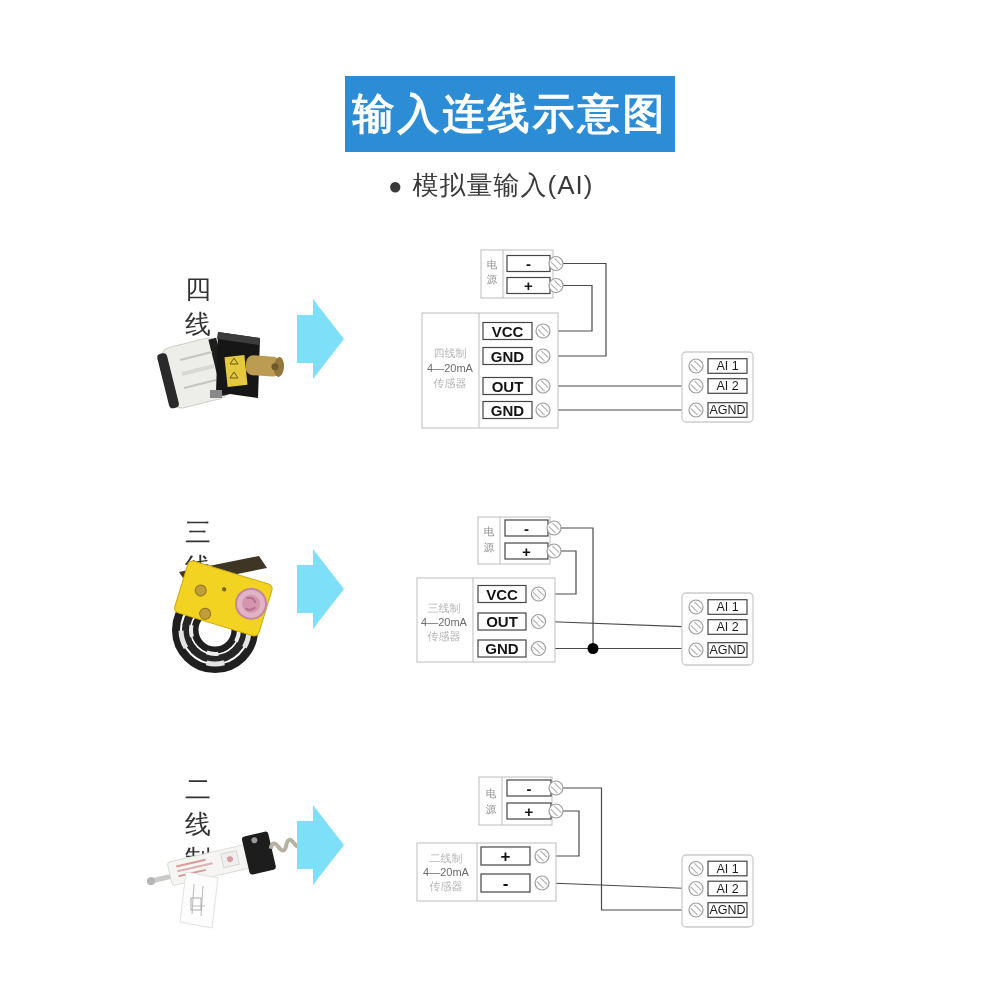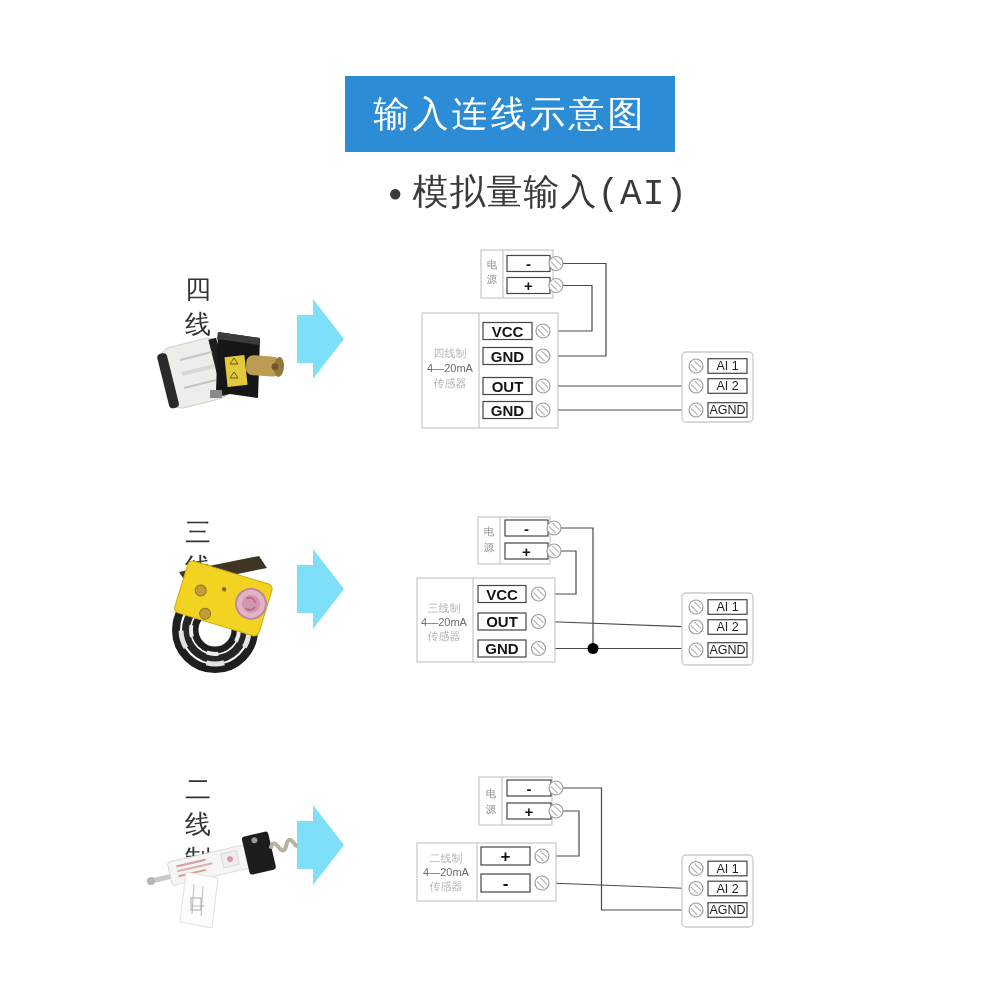--- a/index.html
+++ b/index.html
@@ -2,26 +2,26 @@
 <html style="--banner-bg: #2C8DD6; --banner-text: #FFFFFF; --subtitle-text: #3A3A3A; --section-label-text: #333333; --arrow-fill: #7EDFF8; --wire-color: #4A4A4A;"><head>
 <meta charset="utf-8">
 <style>
   html,body{margin:0;padding:0;background:#fff;}
   .page{position:relative;width:1000px;height:987px;background:#fff;overflow:hidden;
         font-family:"Liberation Sans","DejaVu Sans",sans-serif;}
   .section{position:absolute;left:0;top:0;width:0;height:0;}
 
   .banner{position:absolute;left:345px;top:76px;width:330px;height:76px;
           background:var(--banner-bg,#2C8DD6);display:flex;align-items:center;justify-content:center;}
-  .banner span{color:var(--banner-text,#ffffff);font-size:36px;font-weight:normal;letter-spacing:3px;}
+  .banner span{color:var(--banner-text,#ffffff);font-size:42px;font-weight:bold;letter-spacing:3px;}
 
   .subtitle{position:absolute;left:388px;top:168px;display:flex;align-items:center;gap:10px;
             color:var(--subtitle-text,#3a3a3a);}
   .subtitle .bullet{font-size:24px;line-height:1;}
-  .subtitle .sub-label{font-size:36px;letter-spacing:1px;font-family:Liberation Mono, monospace;}
+  .subtitle .sub-label{font-size:26px;letter-spacing:1px;}
 
   .sec-label{position:absolute;font-size:26px;color:var(--section-label-text,#333333);letter-spacing:2px;}
 
   svg{position:absolute;overflow:visible;}
 
   
   .wire{fill:none;stroke:var(--wire-color,#4a4a4a);stroke-width:1.2;}
   .box-outer{fill:#ffffff;stroke:#bdbdbd;stroke-width:1;}
   .box-ai{fill:#ffffff;stroke:#cccccc;stroke-width:1.3;}
   .box-term{fill:#ffffff;stroke:#454545;stroke-width:1.2;}

